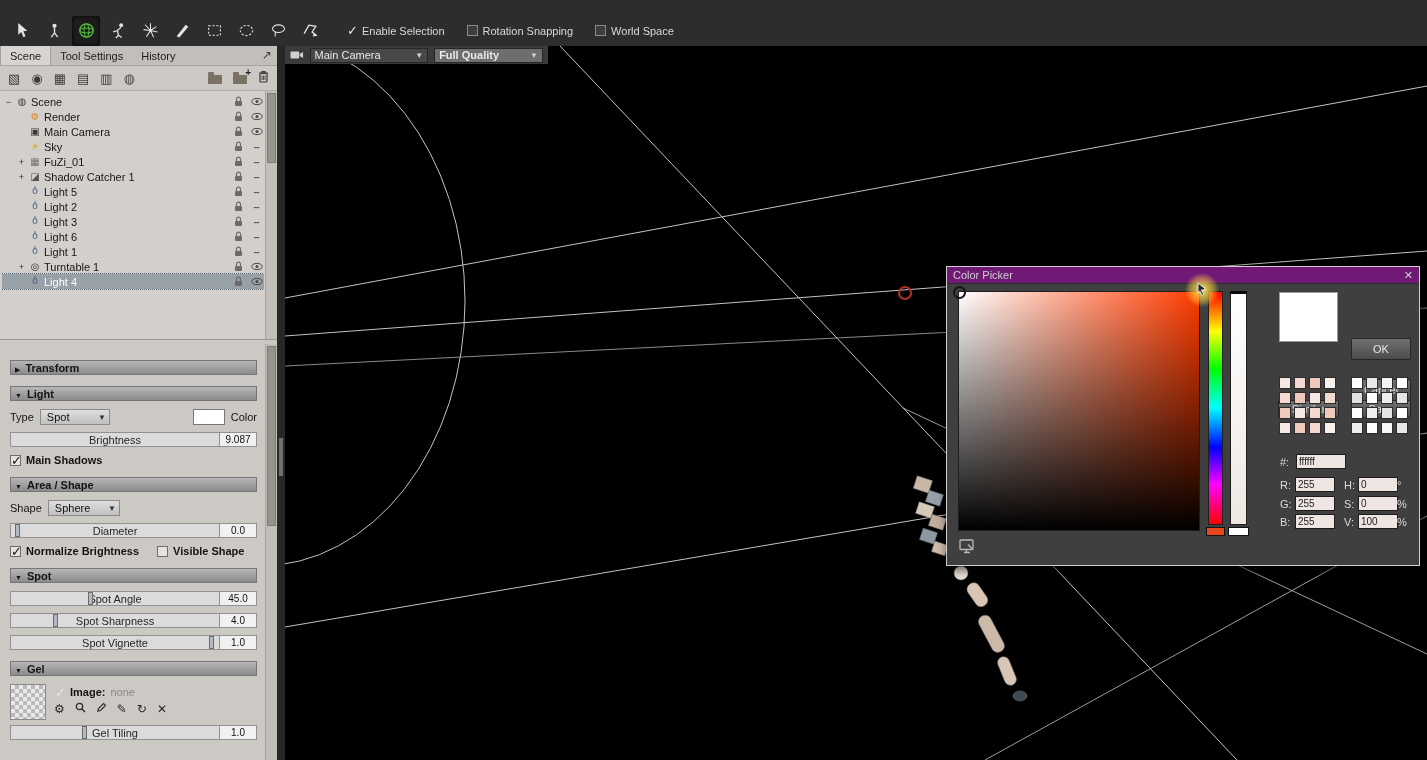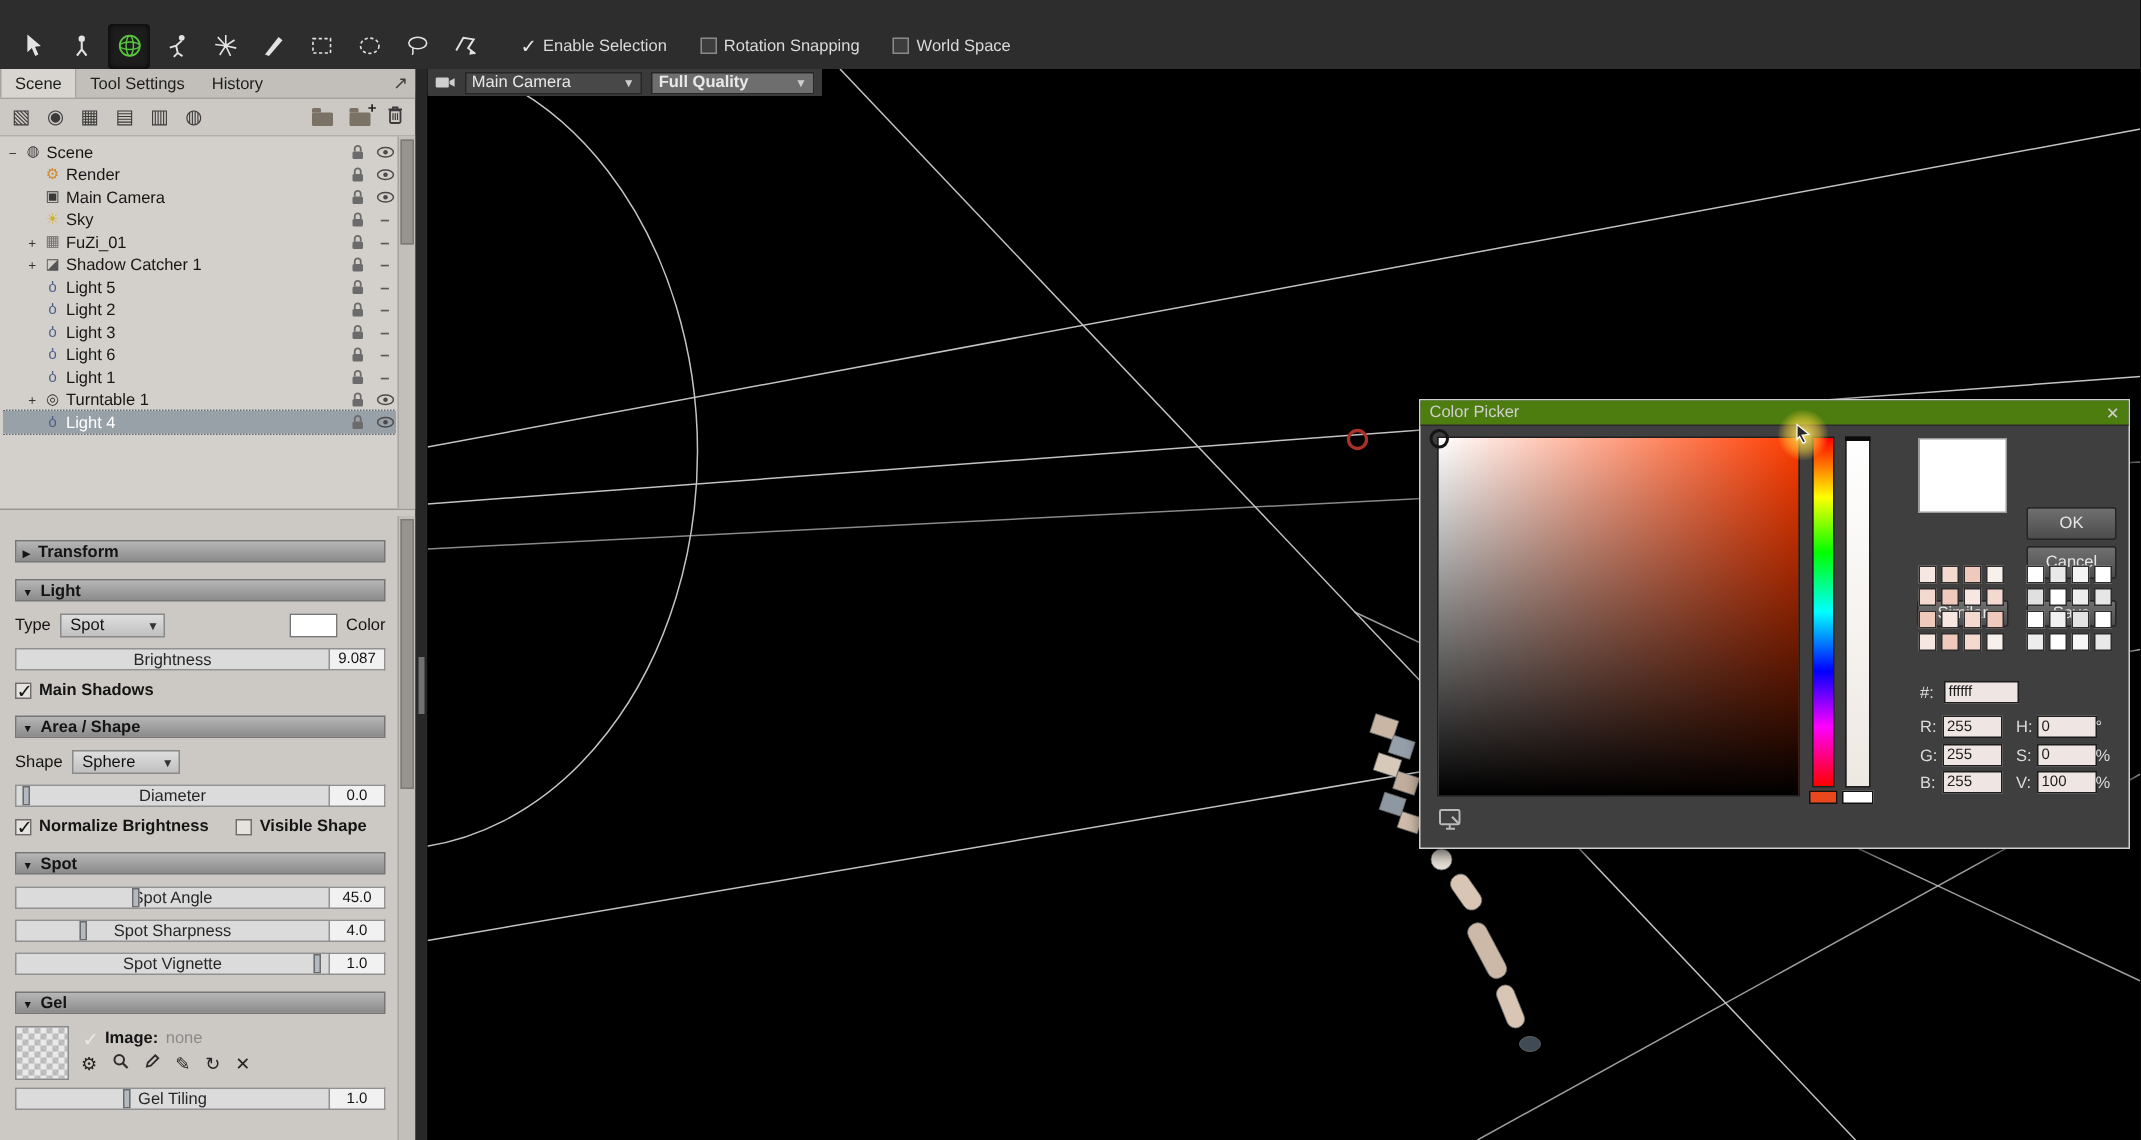--- a/index.html
+++ b/index.html
@@ -85,36 +85,36 @@
   .vp-dd{height:15px;display:flex;align-items:center;color:#e9e9e9;padding:0 4px;justify-content:space-between;box-sizing:border-box;border:1px solid #262626;}
   .vp-dd .arr{font-size:8px;margin-left:10px;color:#cfcfcf;}
   #dd-camera{width:122px;background:#484848;}
   #dd-quality{width:112px;background:#6e6e6e;font-weight:bold;}
   .wire{position:absolute;left:0;top:0;z-index:1;}
 
   
   .cp{position:absolute;left:661px;top:220px;width:474px;height:300px;background:#3f3f3f;
       border:1px solid #cfcfcf;box-shadow:2px 3px 10px rgba(0,0,0,.7);z-index:5;color:#d8d8d8;box-sizing:border-box;}
   .cp-title{height:16px;display:flex;justify-content:space-between;align-items:center;padding:0 6px;
-            background:#4d7c0f;border-bottom:1px solid #2b2b2b;color:#cfcfcf;}
+            background:#701a75;border-bottom:1px solid #2b2b2b;color:#cfcfcf;}
   .cp-close{color:#cfcfcf;font-size:11px;}
   .sv{position:absolute;left:11px;top:24px;width:240px;height:238px;border:1px solid #1e1e1e;}
   .sv-marker{position:absolute;left:6px;top:19px;width:9px;height:9px;border:2px solid #151515;border-radius:50%;z-index:2;}
   .hue{position:absolute;left:261px;top:24px;width:13px;height:232px;border:1px solid #1e1e1e;
        background:linear-gradient(to bottom,#ff0000 0%,#ffff00 17%,#00ff00 33%,#00ffff 50%,#0000ff 67%,#ff00ff 83%,#ff0000 100%);}
   .hue-marker{position:absolute;left:259px;top:260px;width:17px;height:7px;border:1px solid #111;}
   .val{position:absolute;left:283px;top:24px;width:15px;height:232px;border:1px solid #1e1e1e;
        background:linear-gradient(to bottom,#ffffff,#eee8e2);}
   .val-tick{position:absolute;left:283px;top:24px;width:17px;height:3px;background:#0a0a0a;}
   .val-marker{position:absolute;left:281px;top:260px;width:19px;height:7px;border:1px solid #111;}
   .cp-preview{position:absolute;left:332px;top:25px;width:57px;height:48px;border:1px solid #9b9b9b;}
   .cp-btn{position:absolute;background:linear-gradient(#707070,#4c4c4c);border:1px solid #262626;
           color:#e6e6e6;display:flex;align-items:center;justify-content:center;border-radius:2px;margin-top:45px;}
   #btn-ok{left:404px;top:26px;width:58px;height:20px;}
-  #btn-cancel{left:404px;top:52px;width:58px;height:20px;}
+  #btn-cancel{left:404px;top:67px;width:58px;height:20px;}
   #btn-similar{left:331px;top:88px;width:59px;height:16px;}
   #btn-save{left:404px;top:88px;width:58px;height:16px;}
   .grid{position:absolute;display:grid;grid-template-columns:repeat(4,12px);grid-auto-rows:12px;gap:3px;}
   #grid-similar{left:332px;top:110px;}
   #grid-save{left:404px;top:110px;}
   .grid .sw{border:1px solid #2c2c2c;box-sizing:border-box;}
   .cp-lab{position:absolute;color:#dcdcdc;}
   .cp-field{position:absolute;background:#efe6e3;border:1px solid #1c1c1c;color:#1b1b1b;font-size:10px;
             height:13px;padding:0 2px;font-family:"Liberation Sans","DejaVu Sans",sans-serif;box-sizing:content-box;}
   .w44{width:44px;}.w34{width:34px;}

